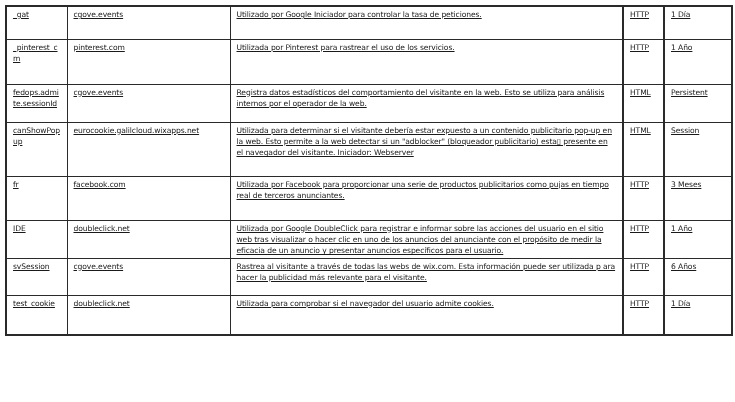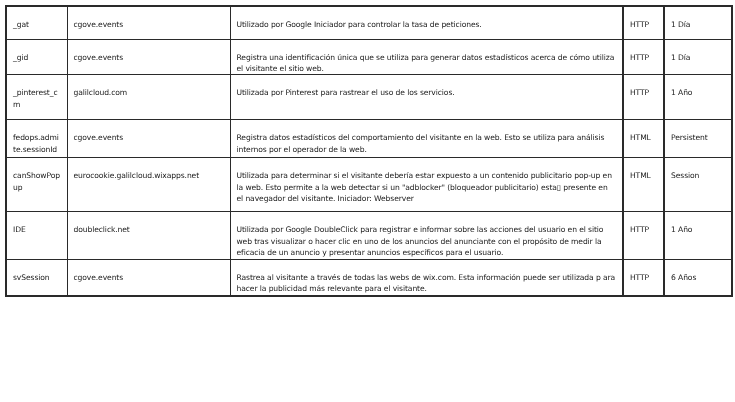--- a/index.html
+++ b/index.html
@@ -1,20 +1,20 @@
 <!DOCTYPE html>
 <html><head>
   <meta charset="utf-8">
   <style>
     html, body { margin:0; padding:0; background:#ffffff; }
     body { width:735px; height:402px; position:relative; overflow:hidden;
       font-family:"DejaVu Sans", sans-serif; color:#1a1a1a; }
     table.cookies { position:absolute; left:5px; top:5px; border-collapse:collapse;
       table-layout:fixed; width:726px; font-size:7.6px; line-height:11.4px; letter-spacing:-0.1px; }
-    table.cookies td { border:1px solid #2a2a2a; vertical-align:top; padding:12px 6px 0 6px; overflow:hidden; word-wrap:break-word; }
+    table.cookies td { border:1px solid #2a2a2a; vertical-align:top; padding:2px 6px 0 6px; overflow:hidden; word-wrap:break-word;text-decoration:underline; }
     table.cookies td.c4, table.cookies td.c5 { border-left-width:2px; }
     table.cookies td.c5 { border-right-width:2px; }
     table.cookies tr:first-child td { border-top-width:2px; }
     table.cookies tr:last-child td { border-bottom-width:2px; }
     table.cookies td.c1 { border-left-width:2px; }
     col.w1 { width:61px; } col.w2 { width:163px; } col.w3 { width:393px; } col.w4 { width:41px; } col.w5 { width:68px; }
   </style>
 </head>
 <body>
 
@@ -27,56 +27,63 @@
       <col class="w5">
     </colgroup>
   <tbody id="cookie-body">
     <tr style="height: 33px;">
       <td class="c1">_gat</td>
       <td class="c2">cgove.events</td>
       <td class="c3">Utilizado por Google Iniciador para controlar la tasa de peticiones.</td>
       <td class="c4">HTTP</td>
       <td class="c5">1 Día</td>
     </tr>
-    <tr style="height: 25px;">
-      <td class="c1">_gid</td>
-      <td class="c2">cgove.events</td>
-      <td class="c3">Registra una identificación única que se utiliza para generar datos estadísticos acerca de cómo utiliza el visitante el sitio web.</td>
-      <td class="c4">HTTP</td>
-      <td class="c5">1 Día</td>
-    </tr>
     <tr style="height: 45px;">
       <td class="c1">_pinterest_cm</td>
-      <td class="c2">galilcloud.com</td>
+      <td class="c2">pinterest.com</td>
       <td class="c3">Utilizada por Pinterest para rastrear el uso de los servicios.</td>
       <td class="c4">HTTP</td>
       <td class="c5">1 Año</td>
     </tr>
     <tr style="height: 38px;">
       <td class="c1">fedops.admite.sessionId</td>
       <td class="c2">cgove.events</td>
       <td class="c3">Registra datos estadísticos del comportamiento del visitante en la web. Esto se utiliza para análisis internos por el operador de la web.</td>
       <td class="c4">HTML</td>
       <td class="c5">Persistent</td>
     </tr>
     <tr style="height: 54px;">
       <td class="c1">canShowPopup</td>
       <td class="c2">eurocookie.galilcloud.wixapps.net</td>
       <td class="c3">Utilizada para determinar si el visitante debería estar expuesto a un contenido publicitario pop-up en la web. Esto permite a la web detectar si un "adblocker" (bloqueador publicitario) esta▯ presente en el navegador del visitante. Iniciador: Webserver</td>
       <td class="c4">HTML</td>
       <td class="c5">Session</td>
     </tr>
+    <tr style="height: 44px;">
+      <td class="c1">fr</td>
+      <td class="c2">facebook.com</td>
+      <td class="c3">Utilizada por Facebook para proporcionar una serie de productos publicitarios como pujas en tiempo real de terceros anunciantes.</td>
+      <td class="c4">HTTP</td>
+      <td class="c5">3 Meses</td>
+    </tr>
     <tr style="height: 38px;">
       <td class="c1">IDE</td>
       <td class="c2">doubleclick.net</td>
       <td class="c3">Utilizada por Google DoubleClick para registrar e informar sobre las acciones del usuario en el sitio web tras visualizar o hacer clic en uno de los anuncios del anunciante con el propósito de medir la eficacia de un anuncio y presentar anuncios específicos para el usuario.</td>
       <td class="c4">HTTP</td>
       <td class="c5">1 Año</td>
     </tr>
     <tr style="height: 37px;">
       <td class="c1">svSession</td>
       <td class="c2">cgove.events</td>
       <td class="c3">Rastrea al visitante a través de todas las webs de wix.com. Esta información puede ser utilizada p ara hacer la publicidad más relevante para el visitante.</td>
       <td class="c4">HTTP</td>
       <td class="c5">6 Años</td>
     </tr>
+    <tr style="height: 40px;">
+      <td class="c1">test_cookie</td>
+      <td class="c2">doubleclick.net</td>
+      <td class="c3">Utilizada para comprobar si el navegador del usuario admite cookies.</td>
+      <td class="c4">HTTP</td>
+      <td class="c5">1 Día</td>
+    </tr>
   </tbody>
 </table>
 
 </body></html>

